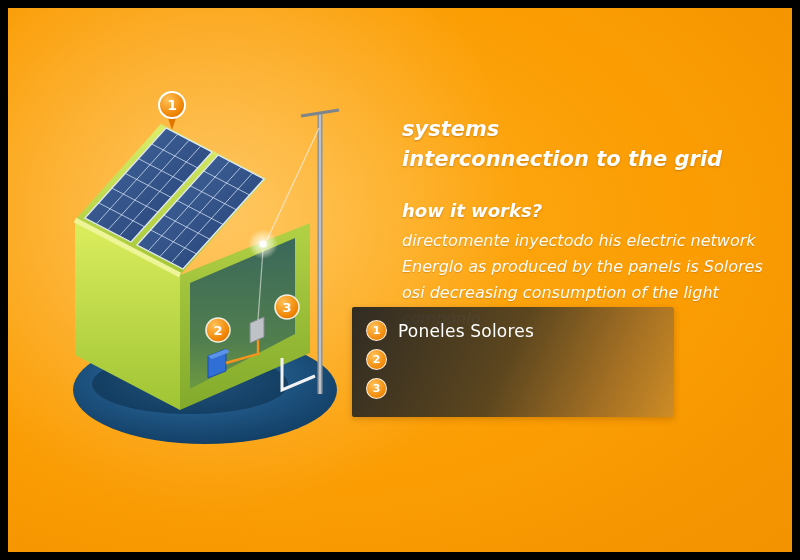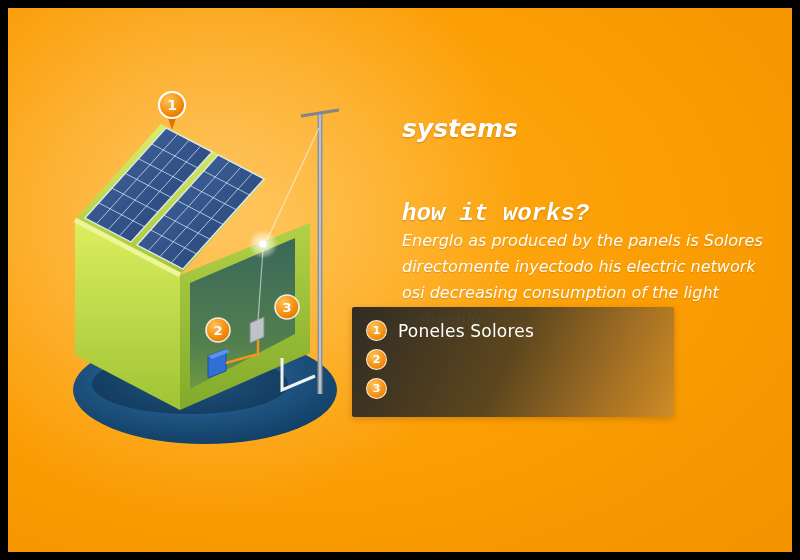--- a/index.html
+++ b/index.html
@@ -3,22 +3,22 @@
 <meta charset="utf-8">
 <style>
   html,body{margin:0;padding:0;background:#000;}
   .frame{position:relative;width:800px;height:560px;background:#000;font-family:"DejaVu Sans","Liberation Sans",sans-serif;}
   .slide{position:absolute;left:8px;top:8px;right:8px;bottom:8px;overflow:hidden;
     background:
       radial-gradient(circle at 200px 200px, rgba(255,255,255,0.32), rgba(255,255,255,0) 46%),
       radial-gradient(ellipse at 35% 40%, #ffae1c 0%, #fb9d03 55%, #f29200 100%);
   }
   .illustration{position:absolute;left:22px;top:50px;width:340px;height:400px;}
-  .title-block{position:absolute;left:394px;top:106px;color:#fff;font-size:25px;font-weight:bold;font-style:italic;line-height:30px;text-shadow:0 1px 2px rgba(120,60,0,.35);}
-  .subtitle{position:absolute;left:394px;top:192px;color:#fff;font-size:24px;font-weight:bold;font-style:italic;text-shadow:0 1px 2px rgba(120,60,0,.35);font-family:Liberation Mono, monospace;}
+  .title-block{position:absolute;left:394px;top:106px;color:#fff;font-size:21px;font-weight:bold;font-style:italic;line-height:30px;text-shadow:0 1px 2px rgba(120,60,0,.35);}
+  .subtitle{position:absolute;left:394px;top:192px;color:#fff;font-size:18px;font-weight:bold;font-style:italic;text-shadow:0 1px 2px rgba(120,60,0,.35);}
   .body-text{position:absolute;left:394px;top:220px;color:#fffdf6;font-size:16px;font-style:italic;line-height:26px;text-shadow:0 1px 1px rgba(120,60,0,.25);}
   .legend{position:absolute;left:344px;top:299px;width:322px;height:110px;border-radius:2px;
     background:linear-gradient(115deg, rgba(40,38,34,0.96) 0%, rgba(78,62,32,0.92) 48%, rgba(150,105,42,0.84) 80%, rgba(190,135,50,0.72) 100%);
     box-shadow:0 2px 6px rgba(90,45,0,.25);
     padding:9px 0 0 14px;box-sizing:border-box;}
   .legend-row{display:flex;align-items:center;height:29px;}
   .badge{flex:0 0 auto;width:19px;height:19px;border-radius:50%;
     background:radial-gradient(circle at 35% 30%, #ffc257, #ef8200 78%);
     border:1px solid rgba(255,255,255,.85);
     color:#fff;font-size:11px;font-weight:bold;line-height:19px;text-align:center;margin-right:11px;}
@@ -127,27 +127,28 @@
         <text x="188" y="277" text-anchor="middle" font-size="13" font-weight="bold" fill="#ffffff" font-family="DejaVu Sans, sans-serif">2</text>
       </g>
       <g>
         <circle cx="257" cy="249" r="12" fill="url(#gradMarker)" stroke="rgba(255,255,255,0.85)" stroke-width="1.6"></circle>
         <text x="257" y="254" text-anchor="middle" font-size="13" font-weight="bold" fill="#ffffff" font-family="DejaVu Sans, sans-serif">3</text>
       </g>
     </svg>
 
     <div class="title-block">
       <div>systems</div>
+      <div>interconnection to the grid</div>
     </div>
 
     <div class="subtitle">how it works?</div>
 
     <div class="body-text">
+      <div>directomente inyectodo his electric network</div>
       <div>Energlo as produced by the panels is Solores</div>
-      <div>directomente inyectodo his electric network</div>
       <div>osi decreasing consumption of the light componlo</div>
     </div>
 
     <div class="legend">
       <div class="legend-row">
         <span class="badge">1</span>
         <span class="legend-label">Poneles Solores</span>
       </div>
       <div class="legend-row">
         <span class="badge">2</span>

